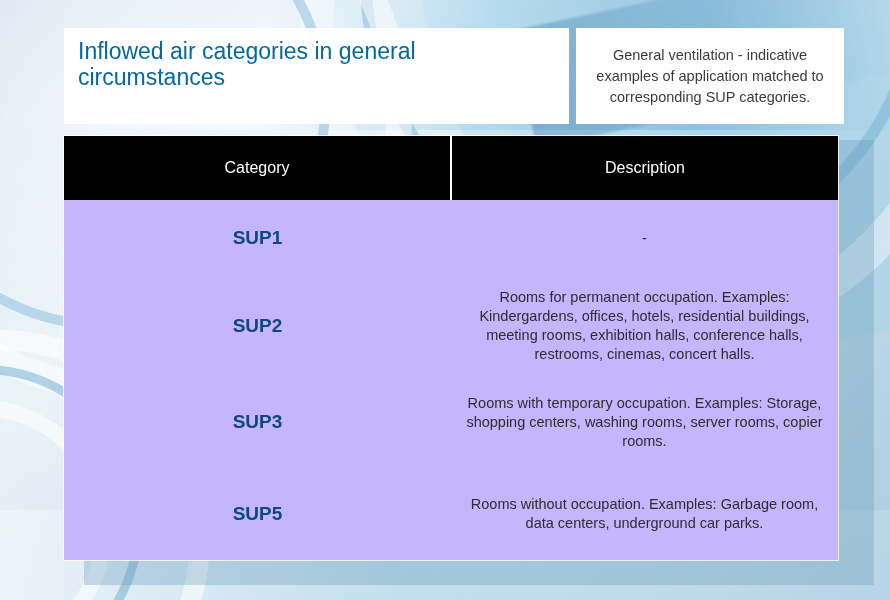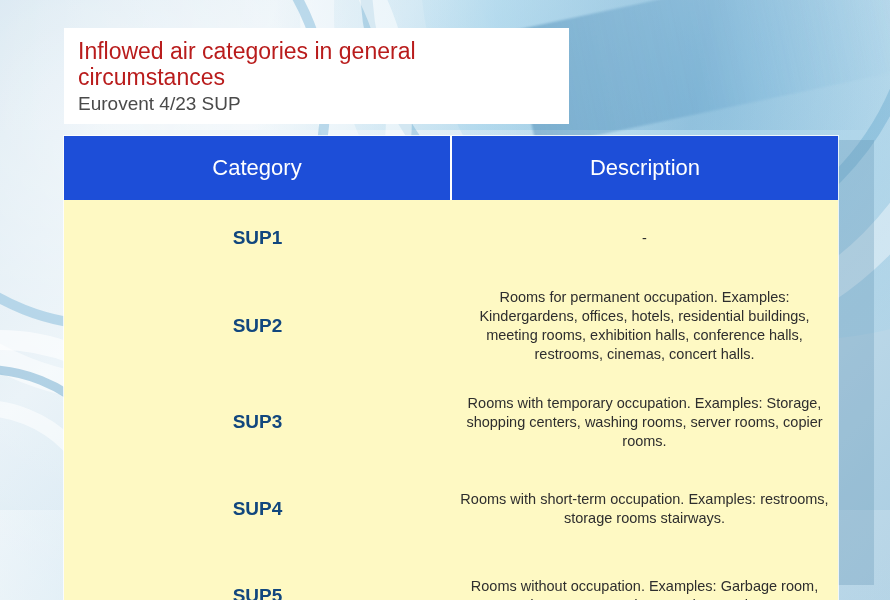--- a/index.html
+++ b/index.html
@@ -88,21 +88,21 @@
     position: absolute;
     left: 64px;
     top: 28px;
     width: 505px;
     height: 96px;
     background: #ffffff;
     padding: 10px 14px 0 14px;
     box-sizing: border-box;
   }
   .title-main {
-    color: #b91c1c;
+    color: #0369a1;
     font-size: 23px;
     line-height: 26px;
     font-weight: normal;
   }
   .title-sub {
     color: #4a4a4a;
     font-size: 19px;
     line-height: 24px;
     margin-top: 2px;
   }
@@ -135,31 +135,31 @@
     width: 774px;
     background: #ffffff;
     box-shadow: 0 0 0 1px rgba(255,255,255,0.8);
   }
   table.cat-table {
     border-collapse: collapse;
     width: 774px;
     table-layout: fixed;
   }
   table.cat-table th {
-    background: #1d4ed8;
+    background: #000000;
     color: #ffffff;
     font-weight: normal;
-    font-size: 22px;
+    font-size: 16px;
     height: 62px;
     vertical-align: middle;
     border-right: 2px solid #ffffff;
   }
   table.cat-table th:last-child { border-right: none; margin-left: 40px; }
   table.cat-table td {
-    background: #fef9c3;
+    background: #c4b5fd;
     vertical-align: middle;
     padding: 10px 8px;
   }
   td.cat-cell {
     width: 322px;
     text-align: center;
     color: #11477e;
     font-size: 19px;
     font-weight: bold;
   }
@@ -191,23 +191,25 @@
   <div class="bg-arc arc-a"></div>
   <div class="bg-arc arc-b"></div>
   <div class="bg-arc arc-c"></div>
   <div class="bg-arc arc-d"></div>
   <div class="bg-arc arc-e"></div>
 
   <div class="shadow-plate"></div>
 
   <div class="title-card">
     <div class="title-main">Inflowed air categories in general circumstances</div>
-    <div class="title-sub">Eurovent 4/23 SUP</div>
   </div>
 
+  <div class="note-card">
+    <div class="note-text">General ventilation - indicative examples of application matched to corresponding SUP categories.</div>
+  </div>
 
   <div class="table-wrap">
     <table class="cat-table">
       <thead>
         <tr>
           <th>Category</th>
           <th>Description</th>
         </tr>
       </thead>
       <tbody id="table-body">
@@ -218,25 +220,20 @@
           <tr class="row-sup2">
             <td class="cat-cell">SUP2</td>
             <td class="desc-cell">Rooms for permanent occupation.
 Examples: Kindergardens, offices, hotels, residential buildings, meeting rooms, exhibition halls, conference halls, restrooms, cinemas, concert halls.</td>
           </tr>
           <tr class="row-sup3">
             <td class="cat-cell">SUP3</td>
             <td class="desc-cell">Rooms with temporary occupation.
 Examples: Storage, shopping centers, washing rooms, server rooms, copier rooms.</td>
           </tr>
-          <tr class="row-sup4">
-            <td class="cat-cell">SUP4</td>
-            <td class="desc-cell">Rooms with short-term occupation.
-Examples: restrooms, storage rooms stairways.</td>
-          </tr>
           <tr class="row-sup5">
             <td class="cat-cell">SUP5</td>
             <td class="desc-cell">Rooms without occupation.
 Examples: Garbage room, data centers, underground car parks.</td>
           </tr>
         </tbody>
     </table>
   </div>
 
 </div>

